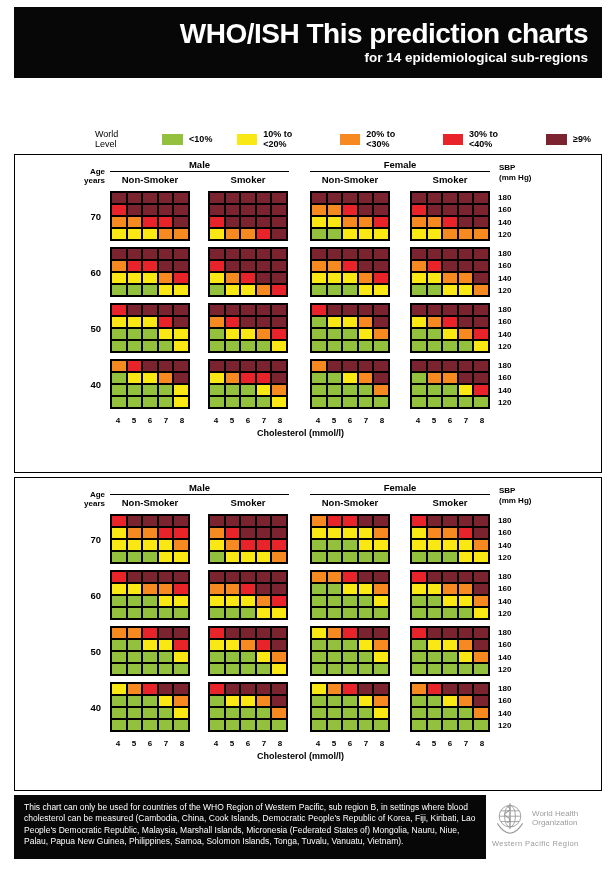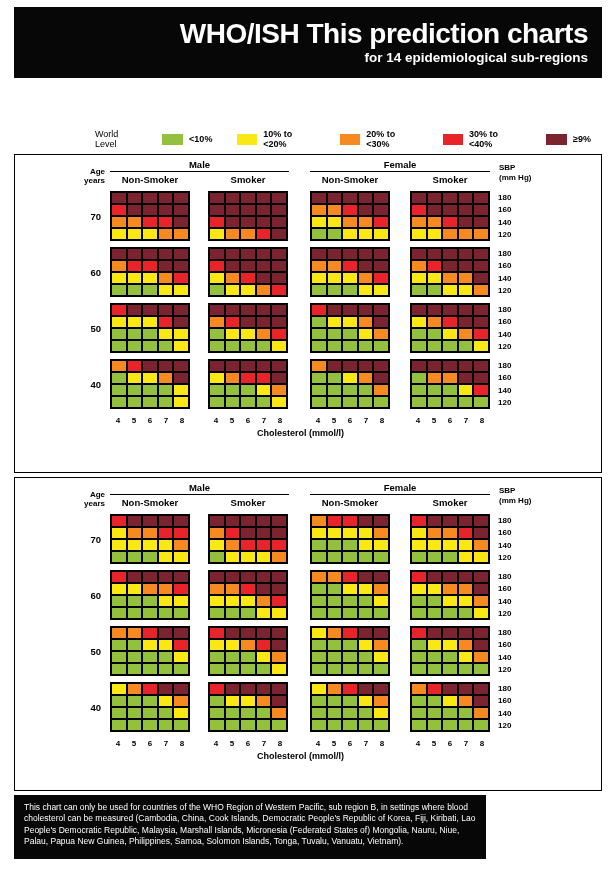--- a/index.html
+++ b/index.html
@@ -985,14 +985,33 @@
             <div>7</div>
             <div>8</div>
           </div>
         </div>
         <div class="xlabel">Cholesterol (mmol/l)</div>
       </div>
     </div>
 
   <div class="footer-note">This chart can only be used for countries of the WHO Region of Western Pacific, sub region B, in settings where blood cholesterol can be measured (Cambodia, China, Cook Islands, Democratic People's Republic of Korea, Fiji, Kiribati, Lao People's Democratic Republic, Malaysia, Marshall Islands, Micronesia (Federated States of) Mongolia, Nauru, Niue, Palau, Papua New Guinea, Philippines, Samoa, Solomon Islands, Tonga, Tuvalu, Vanuatu, Vietnam).</div>
 
+  <div class="who-logo">
+    <div class="who-top">
+      <svg width="36" height="36" viewBox="0 0 40 40">
+        <g fill="none" stroke="#9b9b9b" stroke-width="1">
+          <circle cx="20" cy="18" r="12"></circle>
+          <path d="M8 18 H32 M10 12 H30 M10 24 H30"></path>
+          <ellipse cx="20" cy="18" rx="6" ry="12"></ellipse>
+          <line x1="20" y1="4" x2="20" y2="32" stroke-width="1.6"></line>
+          <path d="M17 7 q6 3 0 6 q-6 3 0 6 q6 3 0 6" stroke-width="1.2"></path>
+          <path d="M6 26 q6 10 14 11 q8 -1 14 -11" stroke-width="1.2"></path>
+        </g>
+      </svg>
+      <div class="who-text">
+        <div>World Health</div>
+        <div>Organization</div>
+      </div>
+    </div>
+    <div class="who-region">Western Pacific Region</div>
+  </div>
 
 </div>
 
 </body></html>

